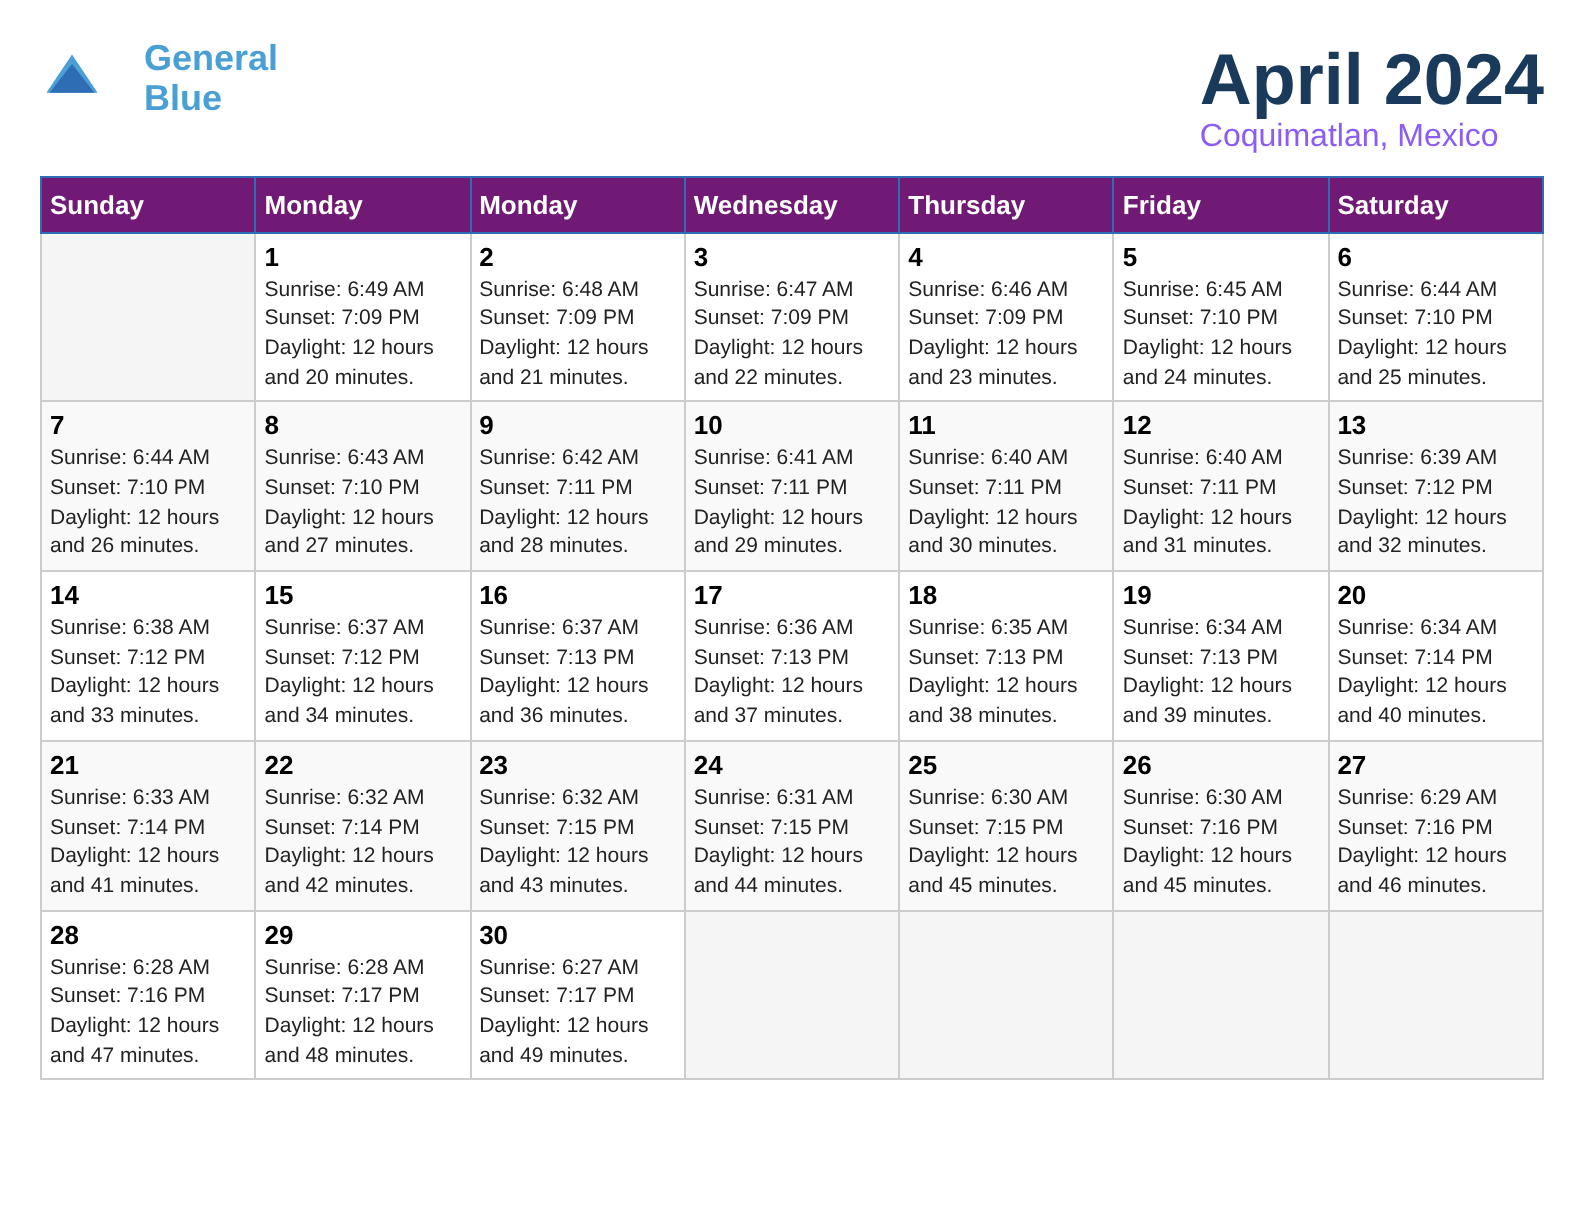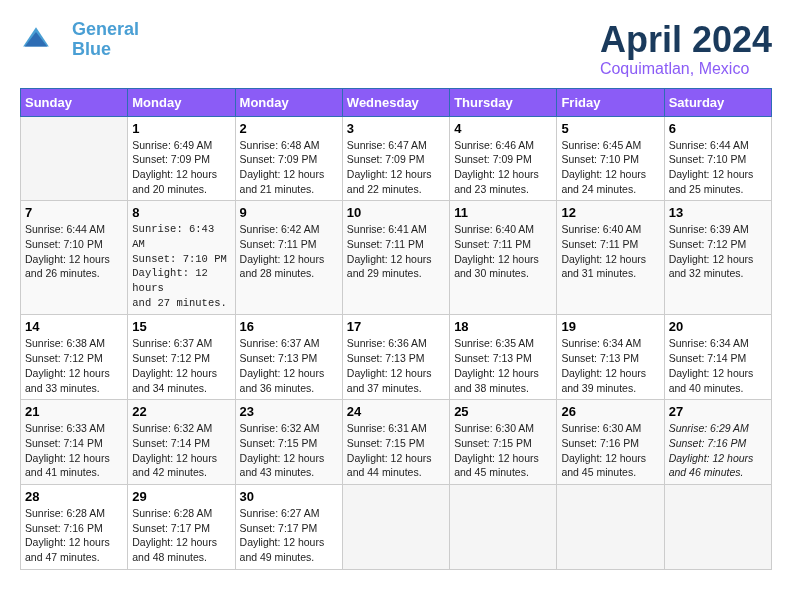--- a/index.html
+++ b/index.html
@@ -45,21 +45,21 @@
     .location-subtitle {
       font-size: 16px;
       color: #8b5cf6;
     }
     table {
       width: 100%;
       border-collapse: collapse;
       font-size: 11px;
     }
     thead tr {
-      background-color: #8b5cf6;
+      background-color: #701a75;
       color: #fff;
     }
     thead th {
       padding: 6px 4px;
       text-align: left;
       font-weight: bold;
       font-size: 13px;
       border: 1px solid #2e6db4;
     }
     tbody td {
@@ -170,21 +170,21 @@
       <tr>
         <td>
           <div class="day-number">7</div>
           <div class="day-info" style="white-space: pre-line;">Sunrise: 6:44 AM
 Sunset: 7:10 PM
 Daylight: 12 hours
 and 26 minutes.</div>
         </td>
         <td>
           <div class="day-number">8</div>
-          <div class="day-info" style="white-space: pre-line; font-family: Liberation Mono, monospace;">Sunrise: 6:43 AM
+          <div class="day-info" style="white-space: pre-line;">Sunrise: 6:43 AM
 Sunset: 7:10 PM
 Daylight: 12 hours
 and 27 minutes.</div>
         </td>
         <td>
           <div class="day-number">9</div>
           <div class="day-info" style="white-space: pre-line;">Sunrise: 6:42 AM
 Sunset: 7:11 PM
 Daylight: 12 hours
 and 28 minutes.</div>
@@ -307,21 +307,21 @@
         </td>
         <td>
           <div class="day-number">26</div>
           <div class="day-info" style="white-space: pre-line;">Sunrise: 6:30 AM
 Sunset: 7:16 PM
 Daylight: 12 hours
 and 45 minutes.</div>
         </td>
         <td>
           <div class="day-number">27</div>
-          <div class="day-info" style="white-space: pre-line; font-style: italic;">Sunrise: 6:29 AM
+          <div class="day-info" style="white-space: pre-line;">Sunrise: 6:29 AM
 Sunset: 7:16 PM
 Daylight: 12 hours
 and 46 minutes.</div>
         </td>
       </tr>
       <tr>
         <td>
           <div class="day-number">28</div>
           <div class="day-info" style="white-space: pre-line;">Sunrise: 6:28 AM
 Sunset: 7:16 PM

